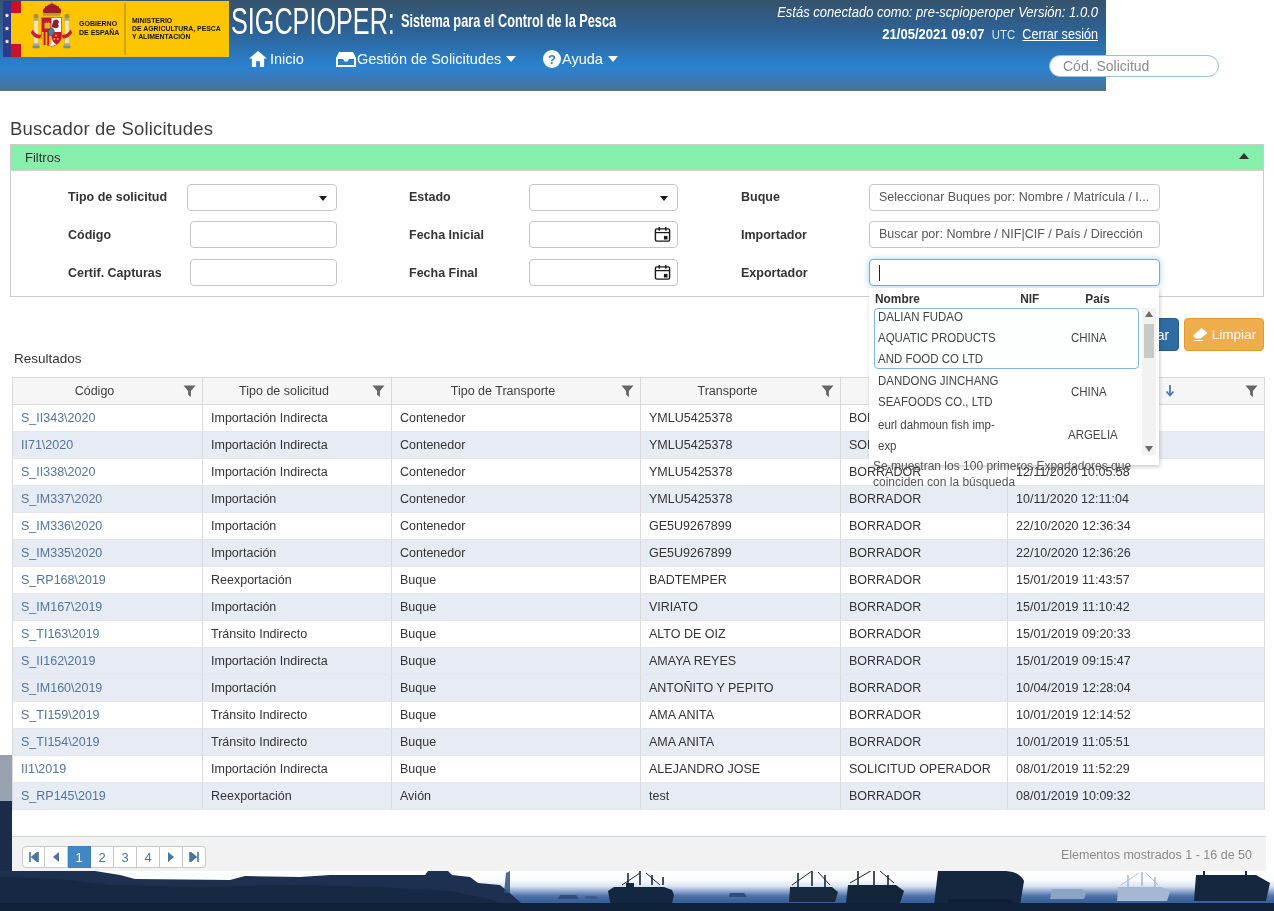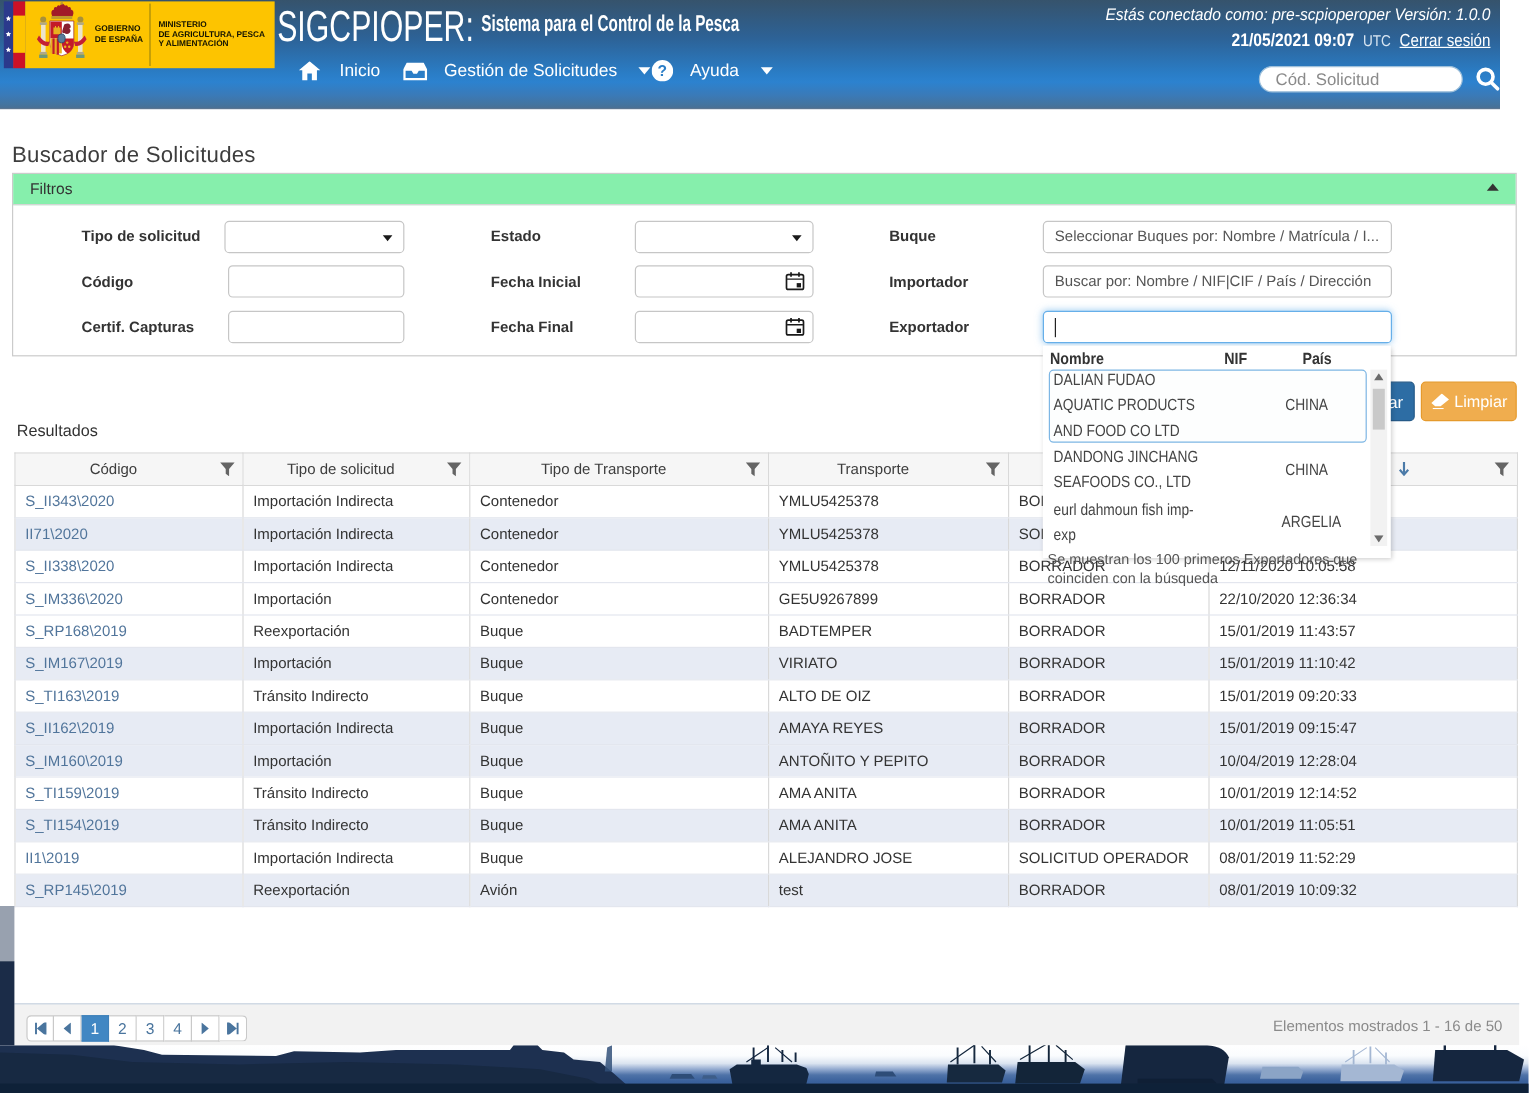--- a/index.html
+++ b/index.html
@@ -3,42 +3,42 @@
 <meta charset="utf-8">
 <title>SIGCPIOPER</title>
 <style>
   * { margin:0; padding:0; box-sizing:border-box; }
   html,body { width:1274px; height:911px; overflow:hidden; background:#fff;
     font-family:"Liberation Sans", sans-serif; }
   #page { position:relative; width:1274px; height:911px; overflow:hidden; }
   .abs { position:absolute; }
 
   
-  #header { position:absolute; left:0; top:0; width:1250px;
+  #header { position:absolute; left:0; top:0; width:1106px;
     background:linear-gradient(180deg,#36536c 0%,#2d6296 35%,#2a7dc6 68%,#2c82cf 76%,#3a7ab8 88%,#44749f 97%,#4a7094 100%);
     border-bottom:1px solid #5b7590; height:91px;text-decoration:underline; }
   #logo { position:absolute; left:3px; top:1px; width:226px; height:56px; }
   #title-main { position:absolute; left:231px; top:1px; color:#fff;
     font-size:36px; transform:scaleX(0.7); transform-origin:0 0; white-space:nowrap; }
   #title-sub { position:absolute; left:401px; top:10px; color:#fff;
     font-size:19px; font-weight:bold; transform:scaleX(0.67); transform-origin:0 0; white-space:nowrap; }
   #conn { position:absolute; right:8px; top:4px; color:#fff; font-style:italic;
     font-size:14px; transform:scaleX(0.93); transform-origin:100% 0; white-space:nowrap; }
   #dateline { position:absolute; right:8px; top:25px; color:#fff; font-size:15px;
     transform:scaleX(0.87); transform-origin:100% 0; white-space:nowrap; }
   #dateline .dt { font-weight:bold; }
   #dateline .utc { font-size:13px; color:#d9e6f2; }
   #dateline .cs { text-decoration:underline; font-size:14.5px; }
   #searchpill { position:absolute; left:1049px; top:55px; width:170px; height:22px;
     background:#fff; border-radius:11px; border:1px solid #9fc0da;
     color:#8a8a8a; font-size:14px; line-height:20px; padding-left:13px; }
   #nav { position:absolute; left:0; top:44px; width:1274px; height:30px;
     color:#fff; font-size:14.5px; }
   .navitem { position:absolute; top:0; height:30px; display:flex;
-    align-items:center; gap:14px; }
+    align-items:center; gap:1px; }
   .caret { display:inline-block; width:0; height:0; border-left:5px solid transparent;
     border-right:5px solid transparent; border-top:6px solid #fff; margin-left:4px; }
 
   
   #h1 { position:absolute; left:10px; top:118px; font-size:18.5px; color:#3d3d3d;
     font-weight:500; letter-spacing:0.2px; }
   #panel { position:absolute; left:10px; top:144px; width:1254px; height:153px;
     border:1px solid #cbcbcb; background:#fff; }
   #panelhead { height:26px; background:#86efac; border-bottom:1px solid #d5d5d5;
     font-size:13px; color:#333; line-height:25px; padding-left:14px; }
@@ -177,21 +177,21 @@
     <div id="title-main">SIGCPIOPER:</div>
     <div id="title-sub">Sistema para el Control de la Pesca</div>
     <div id="conn">Estás conectado como: pre-scpioperoper Versión: 1.0.0</div>
     <div id="dateline"><span class="dt">21/05/2021 09:07</span>&nbsp; <span class="utc">UTC</span>&nbsp; <span class="cs">Cerrar sesión</span></div>
     <div id="searchpill">Cód. Solicitud</div>
     <svg class="abs" style="left:1228px;top:54px" width="24" height="24" viewBox="0 0 24 24">
       <circle cx="10" cy="10" r="6.2" fill="none" stroke="#fff" stroke-width="3"></circle>
       <line x1="14.7" y1="14.7" x2="20" y2="20" stroke="#fff" stroke-width="3" stroke-linecap="round"></line>
     </svg>
     <div id="nav">
-      <div class="navitem" style="left:249px;gap:16px">
+      <div class="navitem" style="left:249px;gap:3px">
         <svg width="18" height="16" viewBox="0 0 19 17">
             <path d="M9.5 0 L19 8 H16 V17 H11.5 V11 H7.5 V17 H3 V8 H0 Z" fill="#fff"></path>
           </svg>
         <span>Inicio</span>
       </div>
       <div class="navitem" style="left:336px">
         <svg width="20" height="15" viewBox="0 0 20 15">
             <path d="M3 0 H17 L20 6 V15 H0 V6 Z M2 7 h5 l1.5 2.5 h3 L13 7 h5 v6 H2 Z" fill="#fff" fill-rule="evenodd"></path>
           </svg>
         <span>Gestión de Solicitudes</span>
@@ -318,27 +318,43 @@
             <td>16/11/2020 09:45:11</td>
           </tr>
       <tr>
             <td class="code">S_II338\2020</td>
             <td>Importación Indirecta</td>
             <td>Contenedor</td>
             <td>YMLU5425378</td>
             <td>BORRADOR</td>
             <td>12/11/2020 10:05:58</td>
           </tr>
+      <tr class="alt">
+            <td class="code">S_IM337\2020</td>
+            <td>Importación</td>
+            <td>Contenedor</td>
+            <td>YMLU5425378</td>
+            <td>BORRADOR</td>
+            <td>10/11/2020 12:11:04</td>
+          </tr>
       <tr>
             <td class="code">S_IM336\2020</td>
             <td>Importación</td>
             <td>Contenedor</td>
             <td>GE5U9267899</td>
             <td>BORRADOR</td>
             <td>22/10/2020 12:36:34</td>
+          </tr>
+      <tr class="alt">
+            <td class="code">S_IM335\2020</td>
+            <td>Importación</td>
+            <td>Contenedor</td>
+            <td>GE5U9267899</td>
+            <td>BORRADOR</td>
+            <td>22/10/2020 12:36:26</td>
           </tr>
       <tr>
             <td class="code">S_RP168\2019</td>
             <td>Reexportación</td>
             <td>Buque</td>
             <td>BADTEMPER</td>
             <td>BORRADOR</td>
             <td>15/01/2019 11:43:57</td>
           </tr>
       <tr class="alt">

